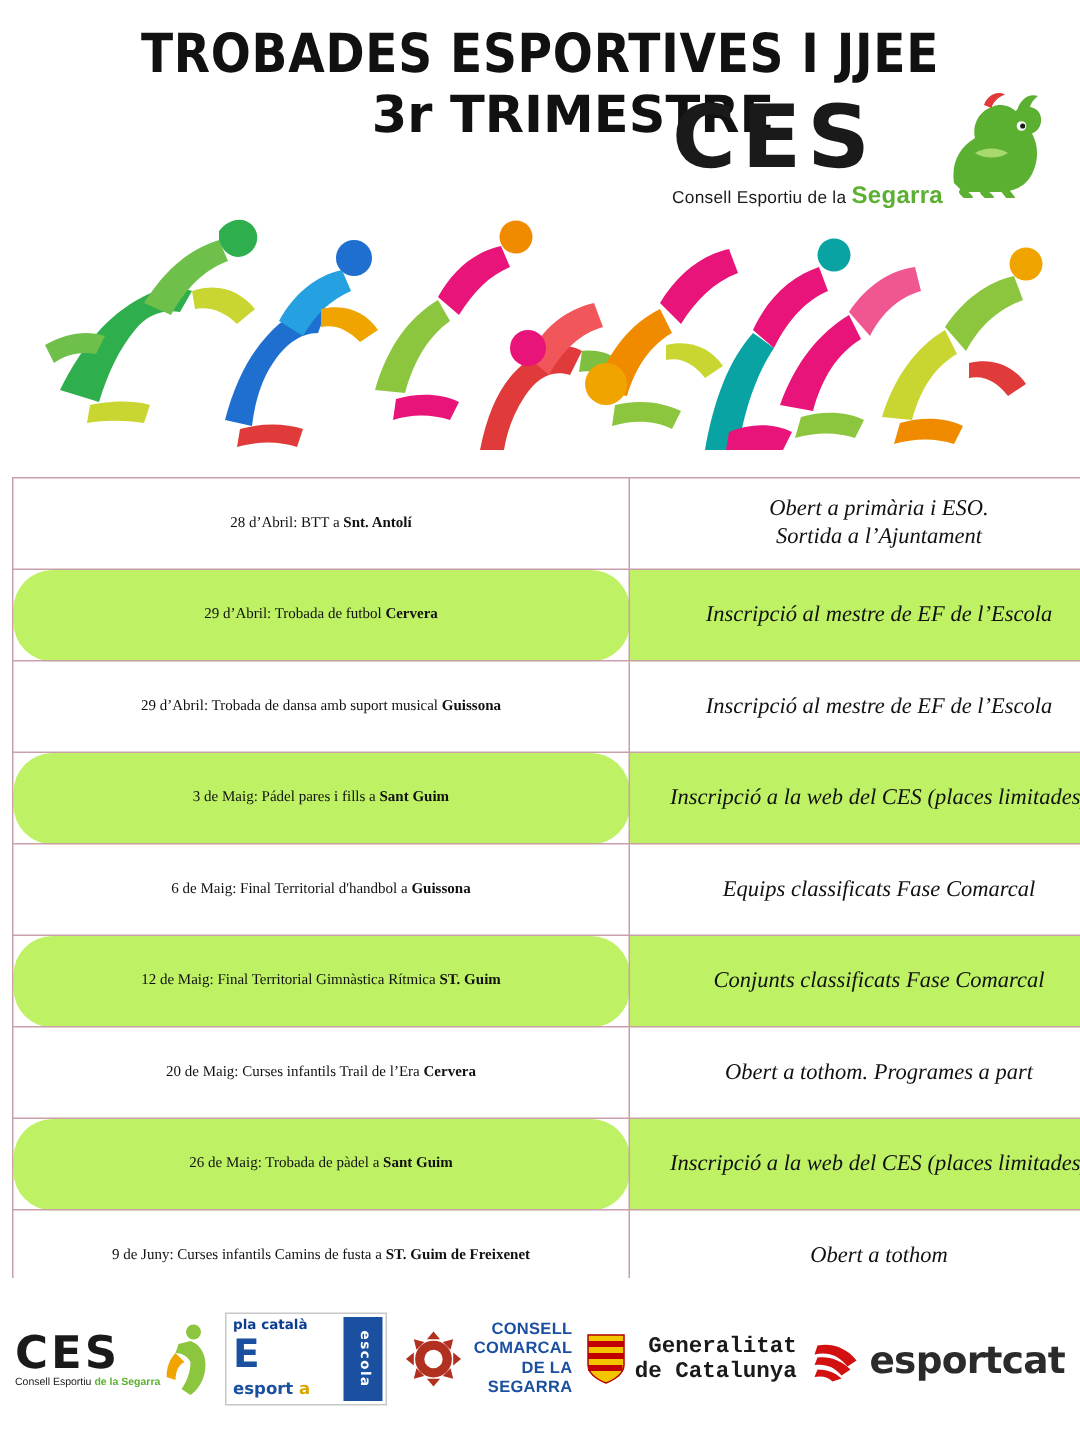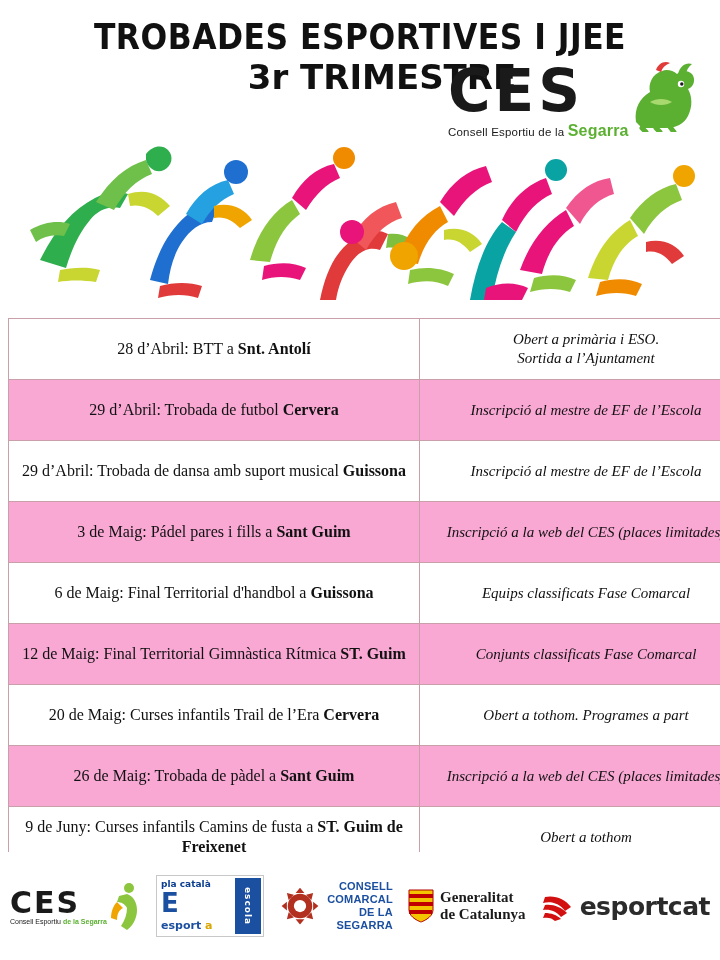--- a/index.html
+++ b/index.html
@@ -103,34 +103,35 @@
   }
   table.sched td {
     border: 1px solid #c9a0aa;
     padding: 6px 10px;
     vertical-align: middle;
     text-align: center;
   }
   td.col-event {
     width: 390px;
     font-family: "Liberation Serif", serif;
-    font-size: 16px;
+    font-size: 10px;
     color: #111111;
     line-height: 1.25;
+    border-radius: 26px;
   }
   td.col-info {
     width: 312px;
     font-family: "Liberation Serif", serif;
     font-style: italic;
     font-size: 15px;
     color: #111111;
     line-height: 1.25;
   }
   tr.alt td {
-    background: #f9a8d4;
+    background: #bef264;
   }
   tr.plain td {
     background: #ffffff;
   }
   .b { font-weight: bold; }
   .row-h1 td { height: 48px; }
 
   
   .footer {
     position: absolute;
@@ -186,22 +187,22 @@
   .ccs .ccs-t {
     font-family: "Liberation Sans", sans-serif;
     font-weight: bold; font-size: 11px; color: #1b4fa0; line-height: 13px;
     letter-spacing: .2px;
     text-align: right;
   }
 
   .gen { display:flex; align-items:center; gap:6px; }
   .gen .shield { width: 26px; height: 34px; }
   .gen .gen-t {
-    font-family: Liberation Serif, serif;
-    font-weight: bold; font-size: 15px; color: #1a1a1a; line-height: 17px;
+    font-family: Liberation Mono, monospace;
+    font-weight: bold; font-size: 15px; color: #1a1a1a; line-height: 17px; text-align: right;
   }
 
   .espcat { display:flex; align-items:center; gap:5px; }
   .espcat .ec-t {
     font-family: "DejaVu Sans", sans-serif;
     font-weight: bold; font-size: 25px; color: #2b2b2b; letter-spacing: -0.5px;
   }
 </style>
 </head>
 <body>

